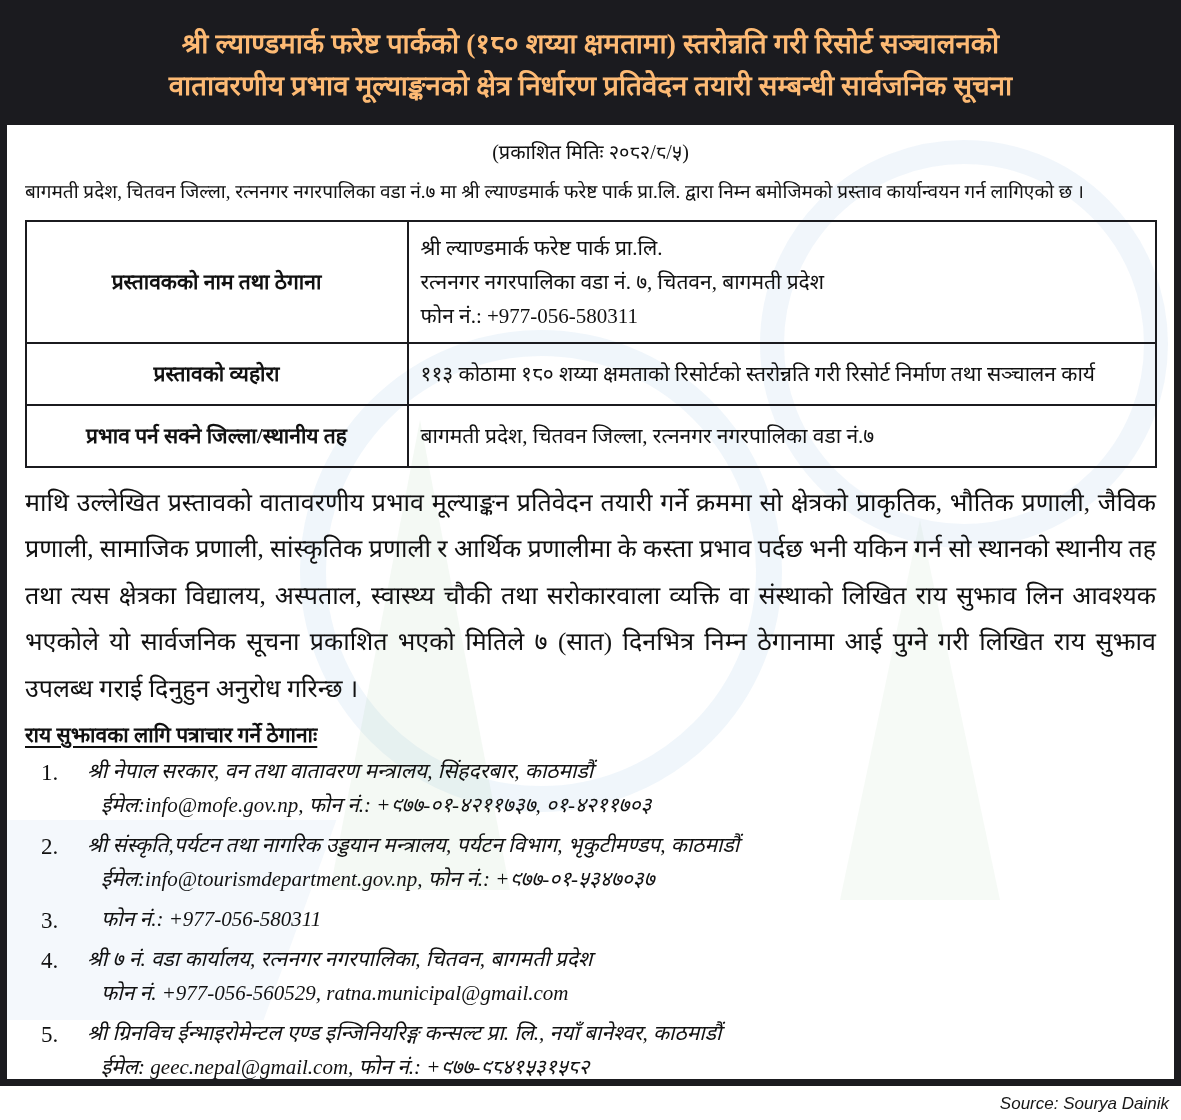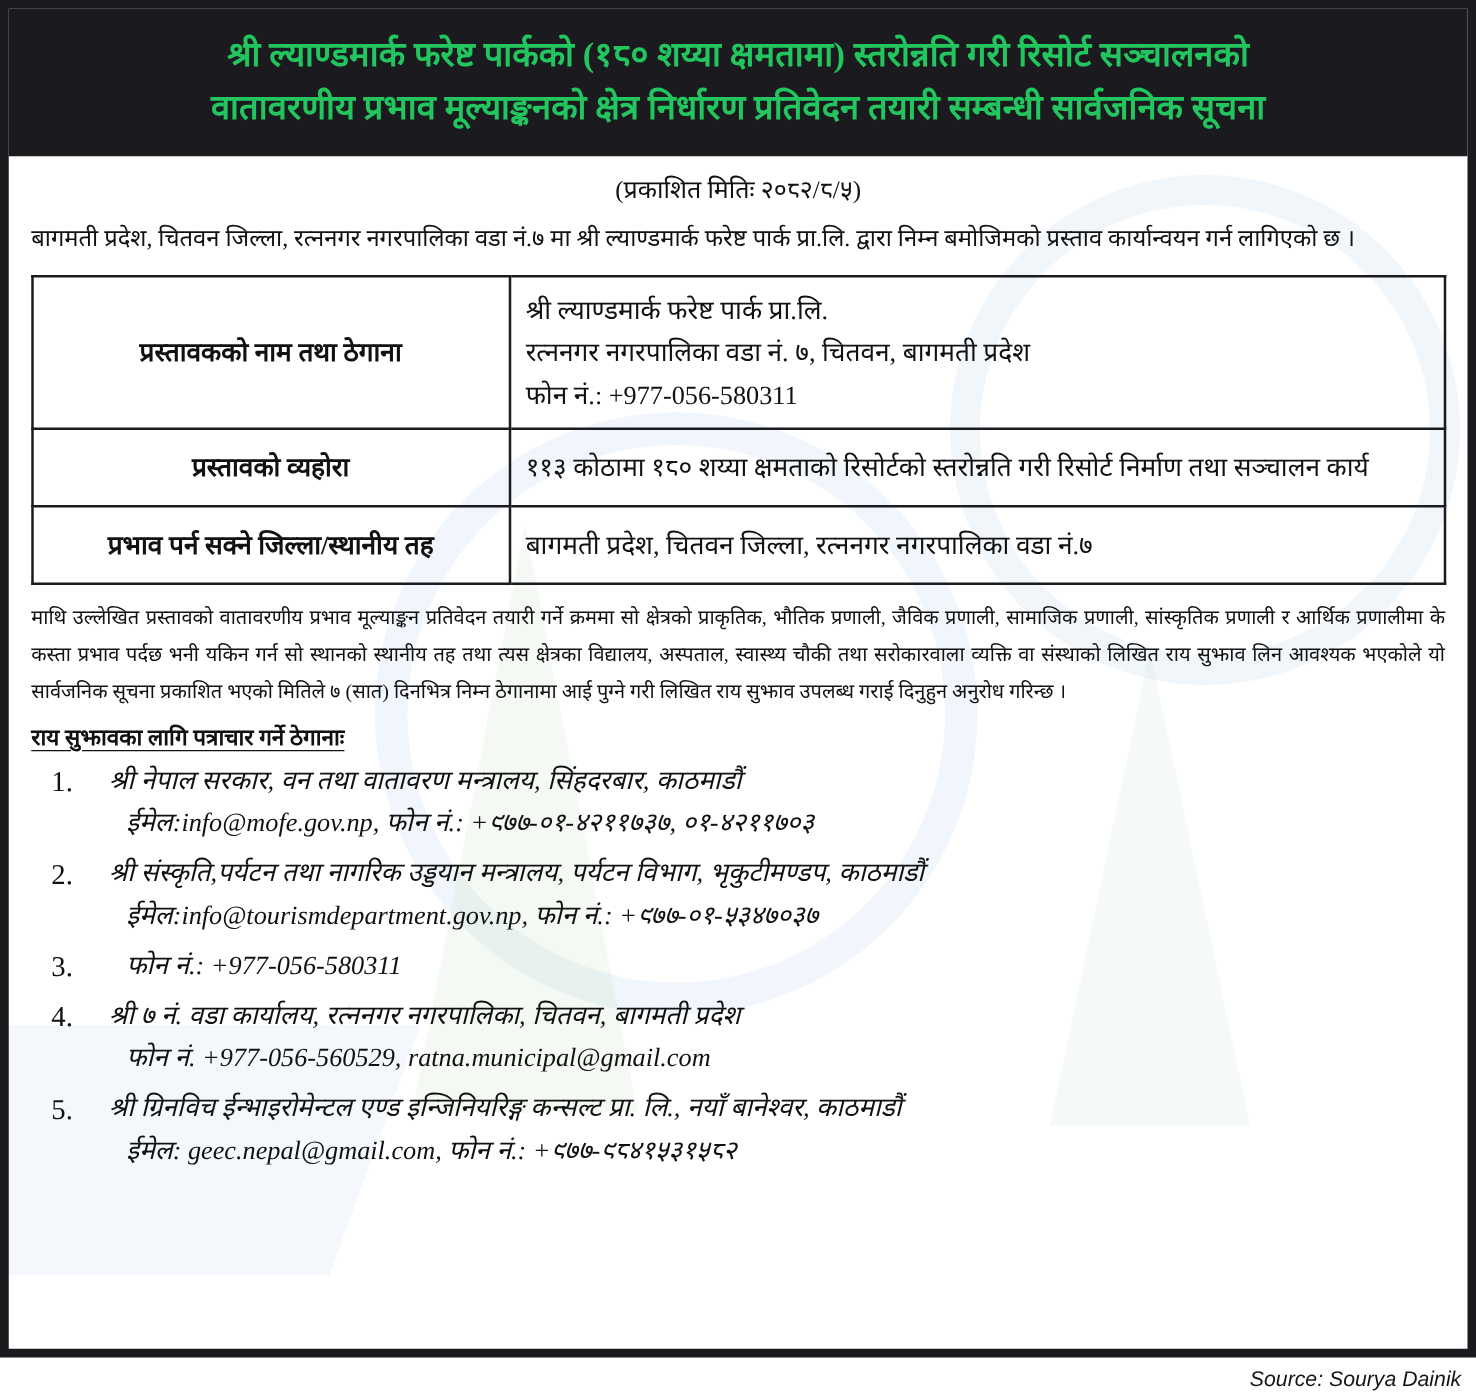--- a/index.html
+++ b/index.html
@@ -72,21 +72,21 @@
     width: 1181px;
     height: 1086px;
     border: 7px solid #1b1b1f;
     box-sizing: border-box;
     z-index: 1;
   }
 
   .notice-header {
     position: relative;
     background: #1b1b1f;
-    color: #22c55e;
+    color: #fdba74;
     padding: 16px 28px 18px 28px;
     text-align: center;
     box-sizing: border-box;
   }
   .notice-header .title-line {
     font-family: "Liberation Serif", "DejaVu Serif", serif;
     font-weight: bold;
     font-size: 27.5px;
     line-height: 1.52;
     letter-spacing: 0.1px;
@@ -139,28 +139,28 @@
   }
   td.value-cell .vline {
     display: block;
     white-space: nowrap;
   }
   tr.row-proposer td { height: 104px; }
   tr.row-detail td { height: 44px; }
   tr.row-area td { height: 44px; margin-left: 48px; }
 
   .main-para {
-    font-size: 16px;
+    font-size: 25px;
     line-height: 1.86;
     text-align: justify;
     margin: 12px 2px 8px 2px;
   }
 
   .address-heading {
-    font-size: 18px;
+    font-size: 21px;
     font-weight: bold;
     text-decoration: underline;
     text-underline-offset: 4px;
     margin: 8px 2px 6px 2px;
   }
 
   ol.address-list {
     list-style: none;
     margin: 0;
     padding: 0 2px;

